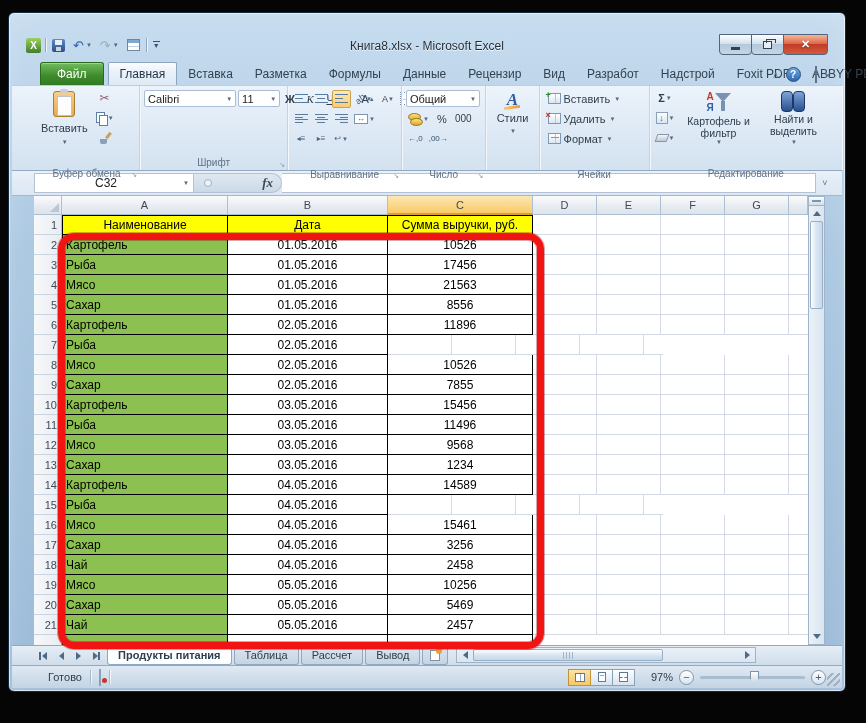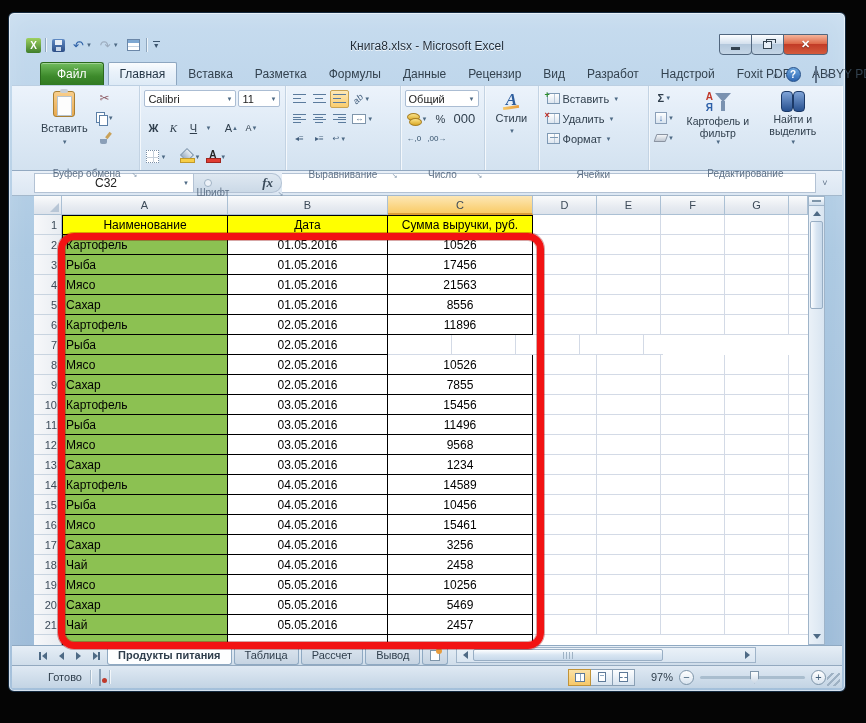--- a/index.html
+++ b/index.html
@@ -352,21 +352,21 @@
               </button>
           <button class="rbtn">
                 <span class="ic-brush"></span>
               </button>
         </div>
       </div>
       <div class="glabel"><span>Буфер обмена</span><span class="launcher">↘</span></div>
     </div>
 
     <div class="group" style="width:148px">
-      <div class="gbody" style="flex-direction:column;gap:10px;">
+      <div class="gbody" style="flex-direction:row;gap:1px;">
         <div class="rrow">
           <div class="combo" style="width:92px">
                 <span>Calibri</span>
                 <span class="dd">▼</span>
               </div>
           <div class="combo" style="width:42px">
                 <span>11</span>
                 <span class="dd">▼</span>
               </div>
         </div>
@@ -486,21 +486,21 @@
                 <span>Общий</span>
                 <span class="dd">▼</span>
               </div>
         </div>
         <div class="rrow">
           <button class="rbtn">
                 <span class="ic-coins"></span>
                 <span class="dd">▼</span>
               </button>
           <button class="rbtn">%</button>
-          <button class="rbtn" style="font-size:13px">000</button>
+          <button class="rbtn" style="font-size:10px">000</button>
         </div>
         <div class="rrow">
           <button class="rbtn">
                 <span class="dec-gl">←,0</span>
               </button>
           <button class="rbtn">
                 <span class="dec-gl">,00→</span>
               </button>
         </div>
       </div>
@@ -776,21 +776,20 @@
               <div class="cempty"></div>
               <div class="cempty"></div>
               <div class="cempty"></div>
               <div class="cpart"></div>
           </div>
 
           <div class="row green">
             <div class="rhdr">15</div>
             <div class="cell cA">Рыба</div>
             <div class="cell cB">04.05.2016</div>
-            <div class="cell cC">10456</div>
             <div class="cempty"></div>
               <div class="cempty"></div>
               <div class="cempty"></div>
               <div class="cempty"></div>
               <div class="cpart"></div>
           </div>
 
           <div class="row green">
             <div class="rhdr">16</div>
             <div class="cell cA">Мясо</div>

